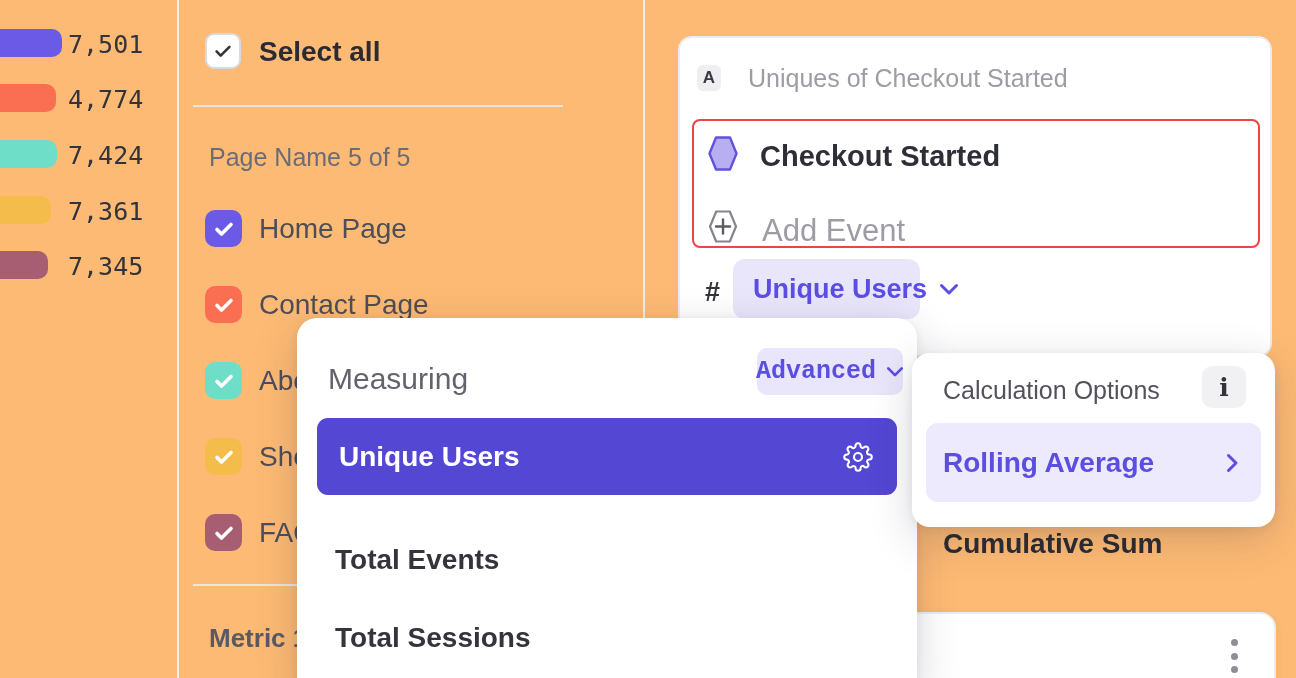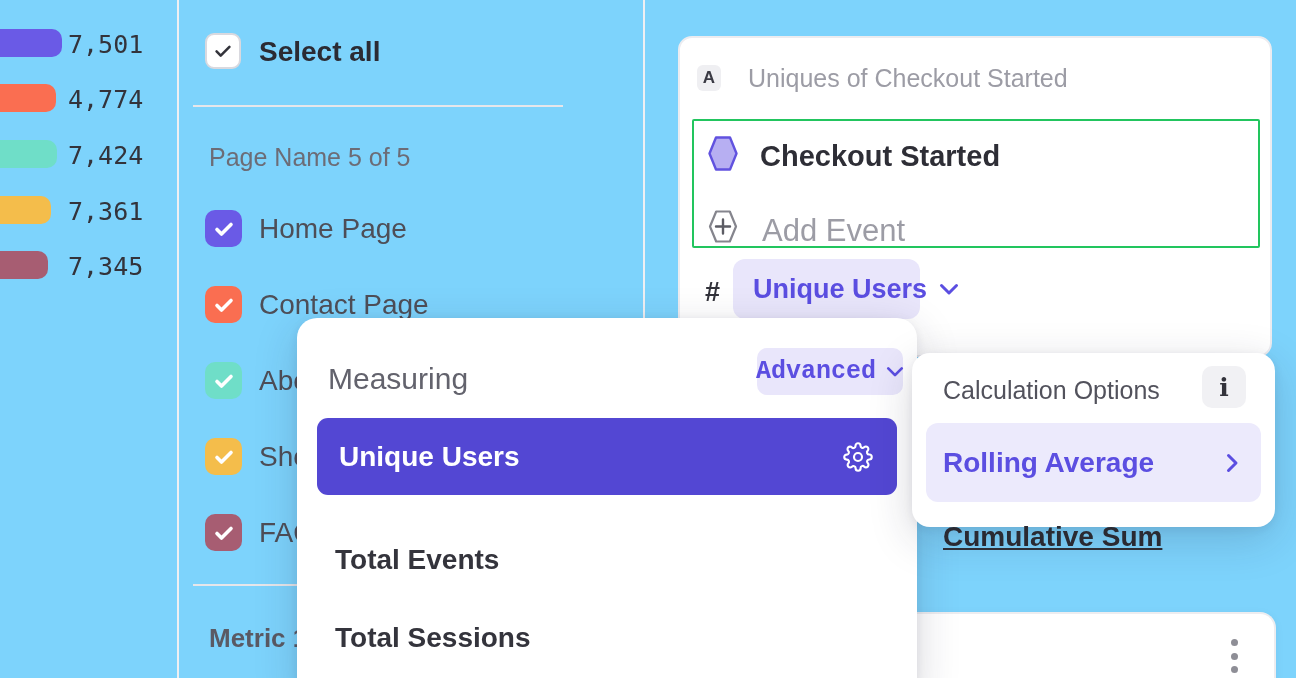--- a/index.html
+++ b/index.html
@@ -1,19 +1,19 @@
 <!DOCTYPE html>
 <html><head>
 <meta charset="utf-8">
 <style>
   * { margin:0; padding:0; box-sizing:border-box; }
   html,body { background:#ffffff; }
   .screen {
     position:relative; width:1296px; height:678px;
-    background:#7dd3fc; overflow:hidden;
+    background:#fdba74; overflow:hidden;
     font-family:"Liberation Sans", sans-serif;
     color:#2e2e36;
   }
   
   .legend-row { position:absolute; left:0; height:28px; }
   .legend-bar { position:absolute; left:-14px; top:0; height:28px; border-radius:10px; }
   .legend-value {
     position:absolute; left:68px; top:1px;
     font-family:"DejaVu Sans Mono", monospace;
     font-size:25px; font-weight:500; color:#33333b; white-space:nowrap;
@@ -57,21 +57,21 @@
     position:absolute; left:17px; top:27px; width:24px; height:26px;
     background:#efeff2; border-radius:6px; color:#3a3a44;
     font-size:17px; font-weight:700; display:flex; align-items:center; justify-content:center;
   }
   .query-title {
     position:absolute; left:68px; top:27px; font-size:25px; line-height:26px;
     color:#9c9ca5; font-weight:500; white-space:nowrap;
   }
   .event-card {
     position:absolute; left:12px; top:81px; width:568px; height:129px;
-    background:#ffffff; border:2px solid #22c55e; border-radius:2px;
+    background:#ffffff; border:2px solid #ef4444; border-radius:8px;
   }
   .event-hex { position:absolute; left:13px; top:14px; }
   .event-name {
     position:absolute; left:66px; top:19px; font-size:29px; font-weight:700;
     color:#2e2e36; white-space:nowrap;
   }
   .addevent-icon { position:absolute; left:13px; top:88px; }
   .addevent-label {
     position:absolute; left:68px; top:92px; font-size:31px; font-weight:500;
     color:#9c9ca5; white-space:nowrap;
@@ -147,21 +147,21 @@
   }
   .calc-row-selected {
     position:absolute; left:14px; top:70px; width:335px; height:79px;
     background:#eceafc; border-radius:12px; cursor:pointer;
     display:flex; align-items:center; padding:0 22px 0 17px;
   }
   .calc-row-selected .label { font-size:28px; font-weight:600; color:#5b4ee1; white-space:nowrap; }
   .calc-row-selected .chev { margin-left:auto; }
   .calc-row-plain {
     position:absolute; left:14px; top:168px; width:335px; height:46px; cursor:pointer;
-    display:flex; padding-left:17px;text-decoration:underline;
+    display:flex; align-items:center; padding-left:17px;
   }
   .calc-row-plain .label { font-size:28px; font-weight:600; color:#2a2a32; white-space:nowrap; }
 </style>
 </head>
 <body>
 
 <div class="screen">
 
   <div class="legend-row" style="top:29px;">
     <div class="legend-bar" style="background-color: rgb(106, 90, 230); width: 76px;"></div>

